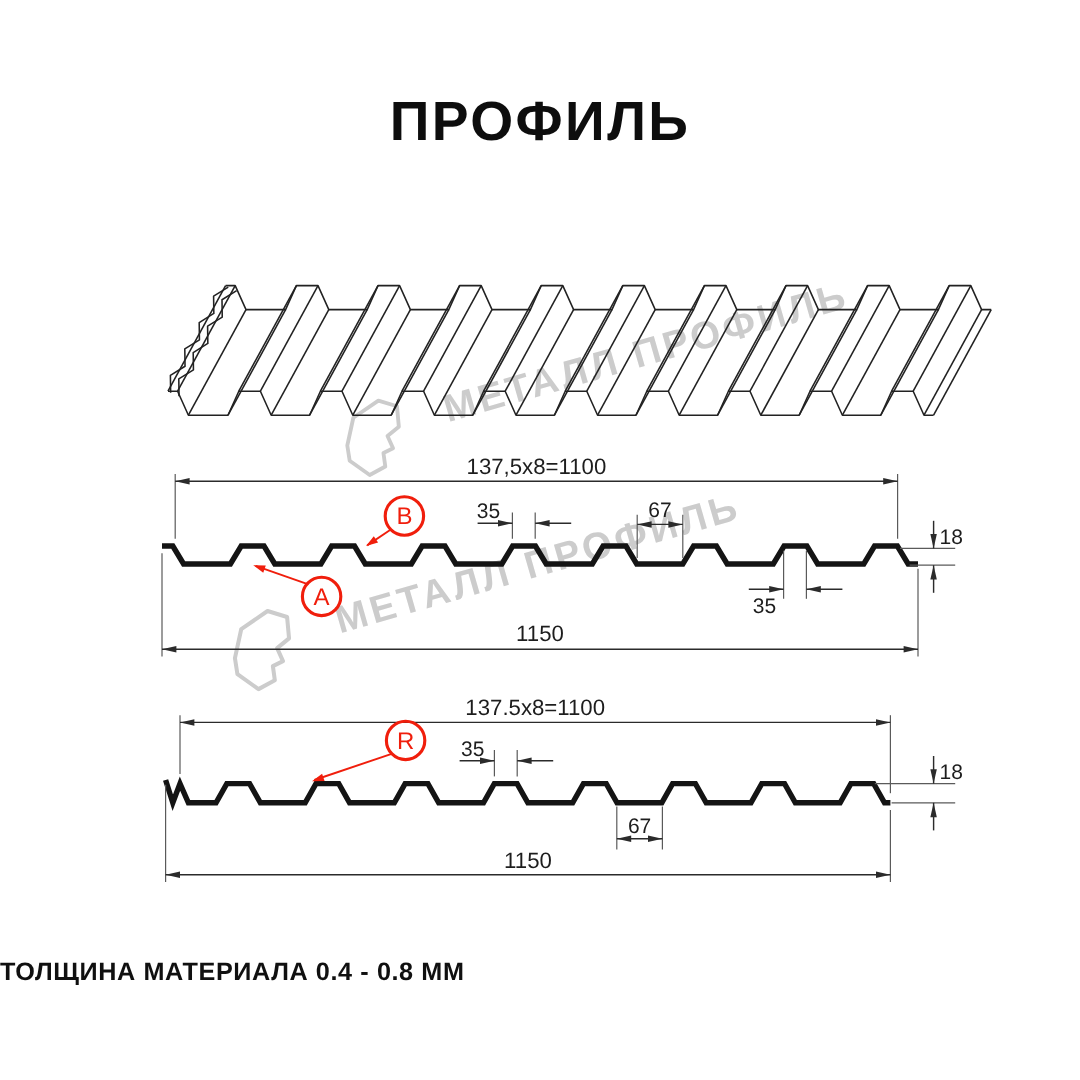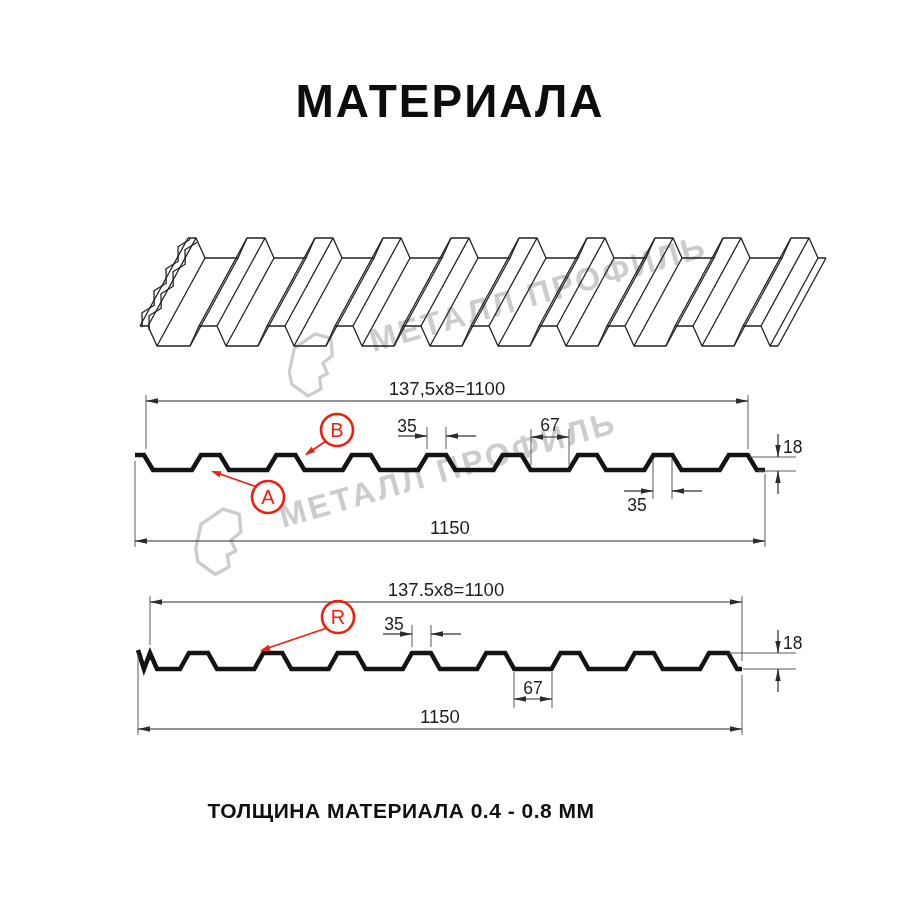--- a/index.html
+++ b/index.html
@@ -14,22 +14,22 @@
   }
   .title{
     position:absolute;left:0;top:74px;width:900px;text-align:center;
     font-size:46px;font-weight:800;letter-spacing:2px;color:#0d0d0d;
   }
   .subtitle{
     position:absolute;left:0;top:133px;width:900px;text-align:center;
     font-size:25px;font-weight:500;letter-spacing:1px;color:#121212;
   }
   .footer-note{
-    position:absolute;left:0;top:799px;width:730px;text-align:center;
-    font-size:21px;font-weight:600;letter-spacing:.5px;color:#101010;padding-left:36px;
+    position:absolute;left:0;top:799px;width:730px;text-align:left;
+    font-size:21px;font-weight:600;letter-spacing:.5px;color:#101010;
   }
   .wm{
     position:absolute;display:flex;align-items:center;gap:14px;
     transform-origin:0 60%;color:var(--wm);white-space:nowrap;z-index:1;
   }
   .wm-text{font-size:32px;font-weight:700;letter-spacing:3px;}
   #wm1{left:282px;top:330px;transform:rotate(-16deg);}
   #wm2{left:188px;top:505px;transform:rotate(-16deg);}
   svg#fig{position:absolute;left:0;top:0;z-index:2;}
   .profile{stroke:#141414;stroke-width:4.5;fill:none;stroke-linejoin:miter;}
@@ -43,21 +43,21 @@
   text.dim{font-family:"Liberation Sans",sans-serif;font-size:17.5px;fill:#1d1d1d;}
   text.dim-lg{font-family:"Liberation Sans",sans-serif;font-size:18.5px;fill:#1d1d1d;}
   text.callout-letter{font-family:"Liberation Sans",sans-serif;font-size:20px;font-weight:500;fill:var(--red);}
   .wm-logo{stroke:var(--wm);stroke-width:4;fill:none;stroke-linejoin:round;}
 </style>
 </head>
 <body>
 
 <div id="stage">
 
-  <div class="title">МАТЕРИАЛА</div>
+  <div class="title">ПРОФИЛЬ</div>
 
   <div class="wm" id="wm1">
     <svg class="wm-logo" width="80" height="74" viewBox="0 0 100 92">
       <path d="M10 54 L24 28 L54 18 L71 29 L67 50 L53 56 L55 70 L44 72 L42 86 L24 90 L8 70 Z"></path>
     </svg>
     <span class="wm-text">МЕТАЛЛ ПРОФИЛЬ</span>
   </div>
 
   <div class="wm" id="wm2">
     <svg class="wm-logo" width="84" height="78" viewBox="0 0 100 92">

